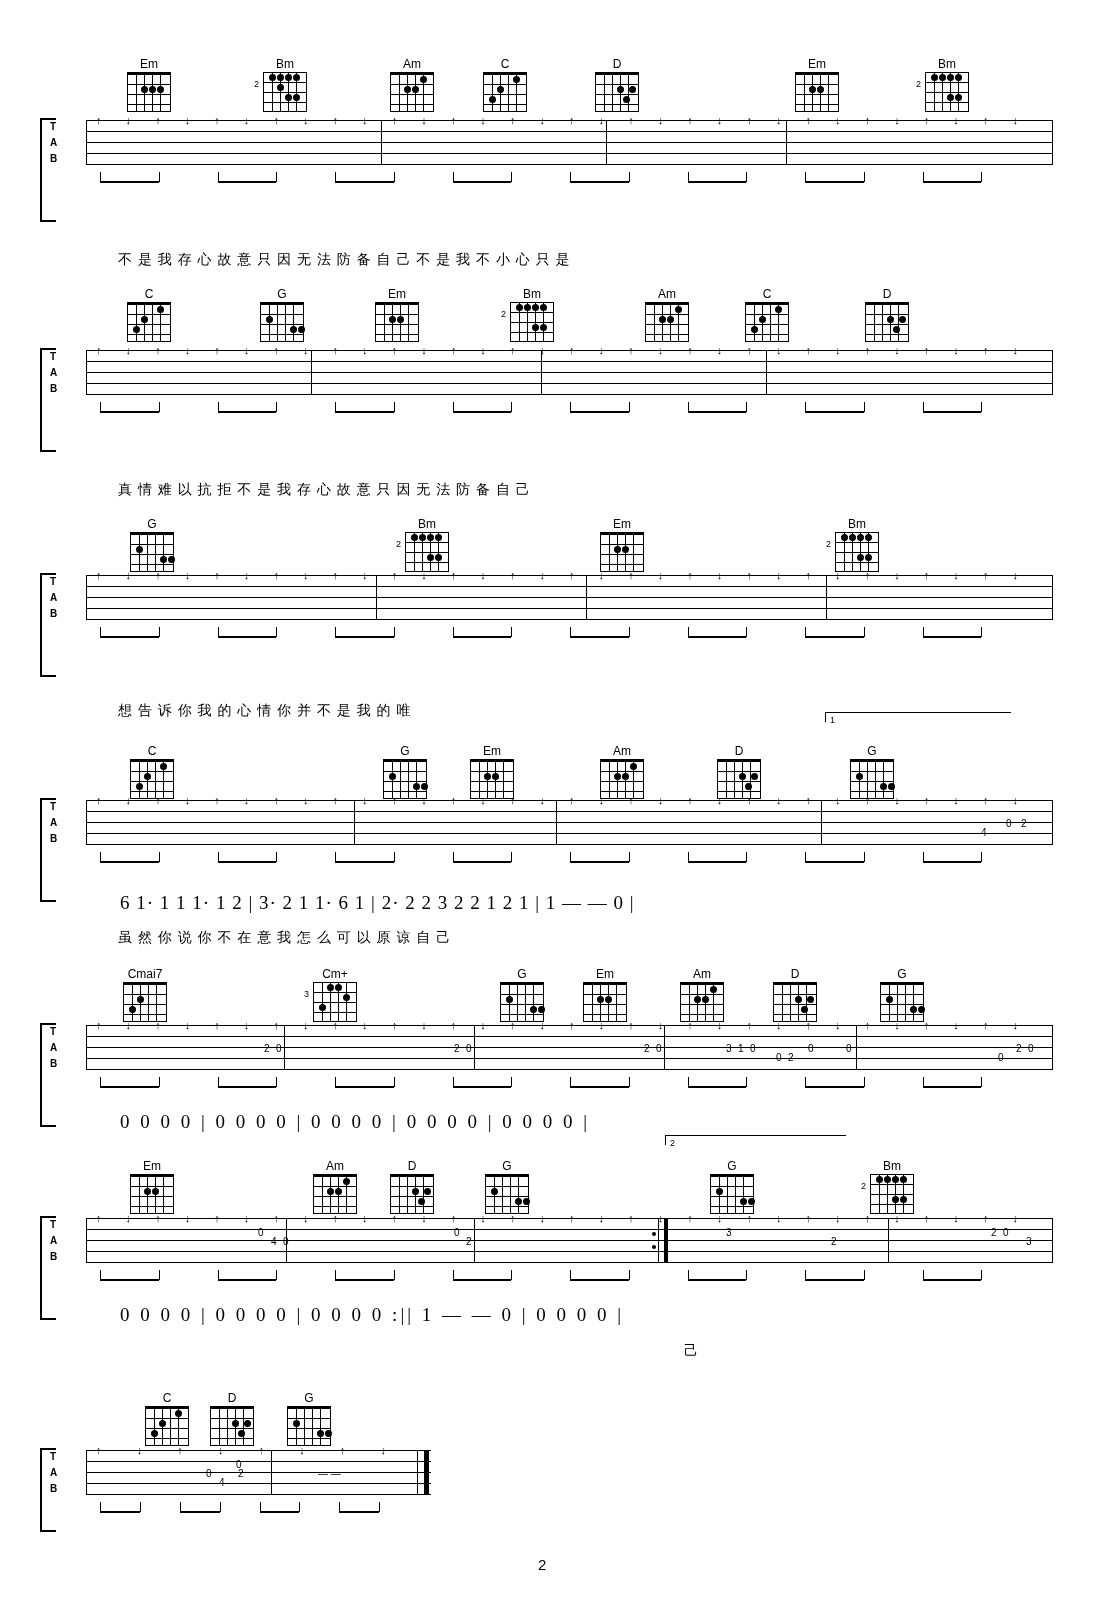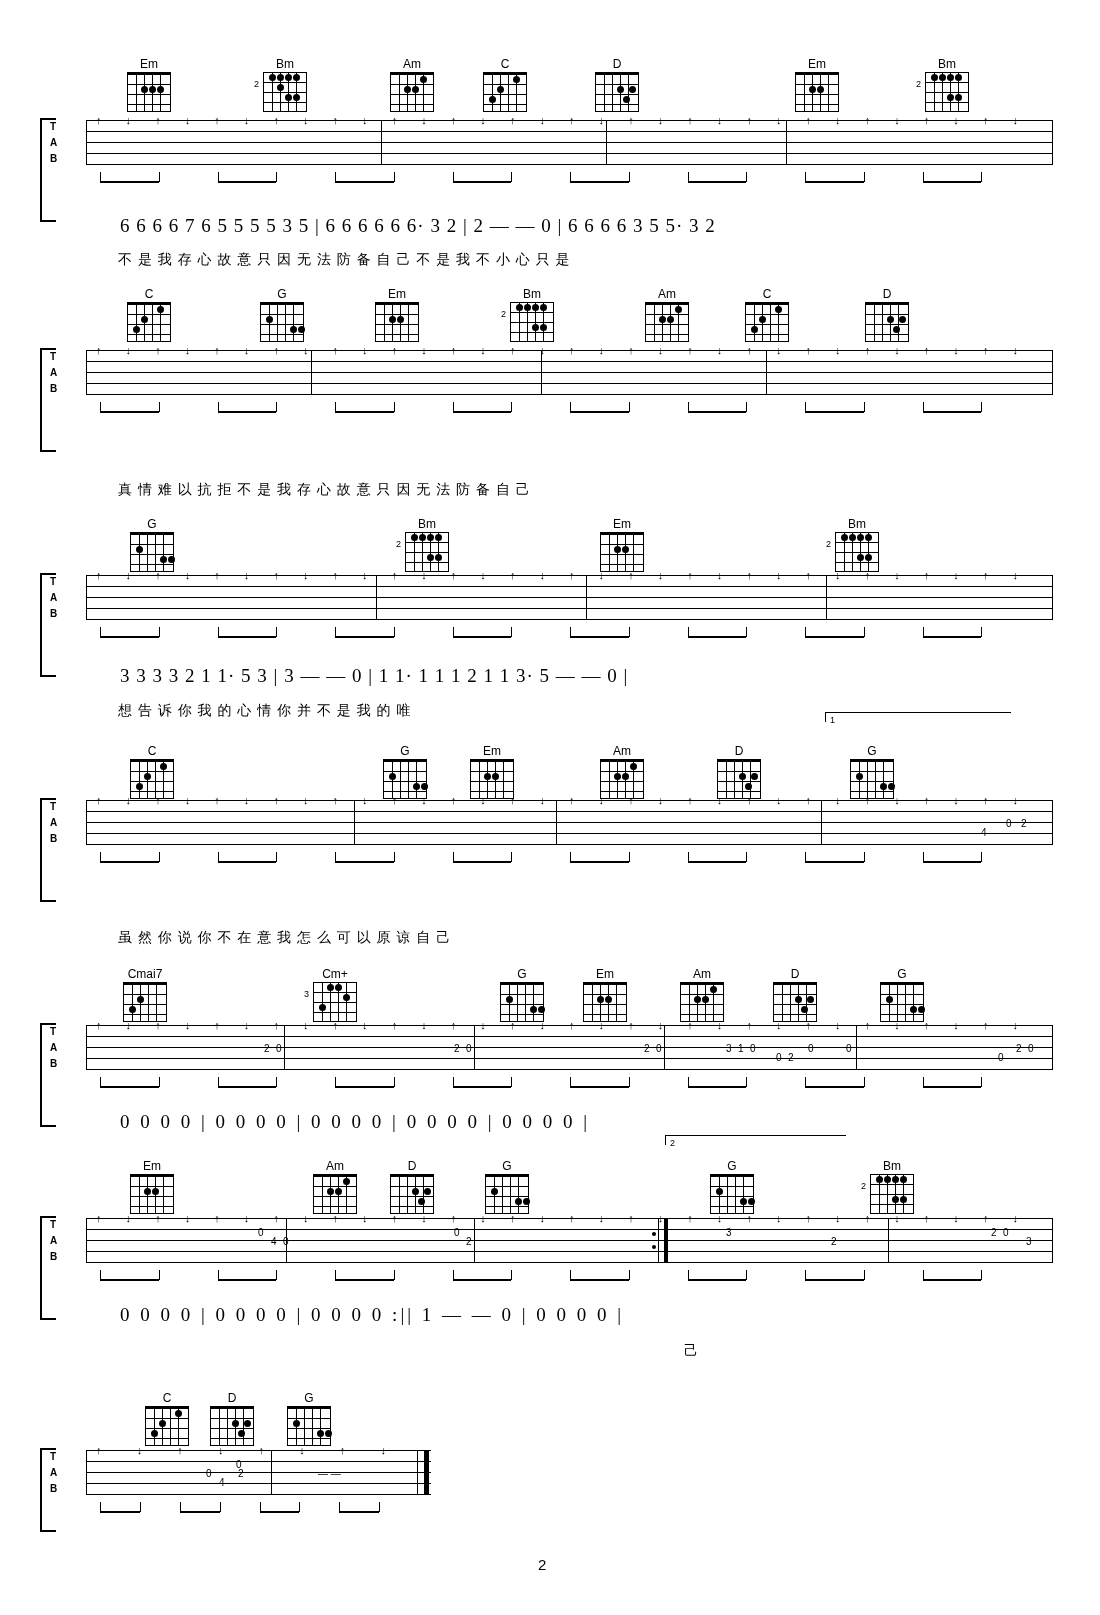--- a/index.html
+++ b/index.html
@@ -171,21 +171,20 @@
         <div class="h" style="top:29px"></div>
       <div class="dot" style="left:5px;top:1px"></div>
         <div class="dot" style="left:13px;top:1px"></div>
         <div class="dot" style="left:21px;top:1px"></div>
         <div class="dot" style="left:29px;top:1px"></div>
       <div class="dot" style="left:21px;top:21px"></div>
         <div class="dot" style="left:29px;top:21px"></div>
       </div>
   </div>
 
-  <div class="jp" style="left:120px;top:216px;letter-spacing:1px;">6  6  6  6 7 6 5 5 5 5 3 5 | 6 6 6 6 6  6·      3 2 | 2  —  —  0  | 6 6 6 6 3 5 5·      3 2</div>
   <div class="lyr" style="left:118px;top:252px;letter-spacing:1px;">不 是 我 存 心 故 意  只 因  无 法  防 备  自  己            不 是 我 不 小 心      只 是</div>
 
   <div class="system" style="top:340px;height:110px;">
     <div class="brace" style="top:8px;height:100px;"></div>
     <div class="staff" style="top:10px;">
       <div class="line" style="top:0"></div>
         <div class="line" style="top:11px"></div>
       <div class="line" style="top:22px"></div>
         <div class="line" style="top:33px"></div>
       <div class="line" style="top:44px"></div>
@@ -391,21 +390,20 @@
         <div class="h" style="top:29px"></div>
       <div class="dot" style="left:5px;top:1px"></div>
         <div class="dot" style="left:13px;top:1px"></div>
         <div class="dot" style="left:21px;top:1px"></div>
         <div class="dot" style="left:29px;top:1px"></div>
       <div class="dot" style="left:21px;top:21px"></div>
         <div class="dot" style="left:29px;top:21px"></div>
       </div>
   </div>
 
-  <div class="jp" style="left:120px;top:666px;letter-spacing:1px;">3 3 3 3 2 1 1·      5 3 | 3  —  —  0  | 1 1· 1 1 1 2 1 1 3·  5  —  —  0 |</div>
   <div class="lyr" style="left:118px;top:703px;letter-spacing:1px;">想 告 诉 你 我 的     心  情           你 并 不 是 我 的  唯</div>
 
   <div class="volta" style="left:825px;top:712px;width:185px;"></div>
   <div class="voltalbl" style="left:830px;top:716px;">1</div>
 
   <div class="system" style="top:790px;height:110px;">
     <div class="brace" style="top:8px;height:100px;"></div>
     <div class="staff" style="top:10px;">
       <div class="line" style="top:0"></div>
         <div class="line" style="top:11px"></div>
@@ -509,20 +507,21 @@
         <div class="v" style="left:32px"></div>
       <div class="h" style="top:9px"></div>
         <div class="h" style="top:19px"></div>
         <div class="h" style="top:29px"></div>
       <div class="dot" style="left:5px;top:11px"></div>
         <div class="dot" style="left:29px;top:21px"></div>
         <div class="dot" style="left:37px;top:21px"></div>
       </div>
   </div>
 
+  <div class="jp" style="left:120px;top:893px;letter-spacing:1px;">6 1· 1 1 1· 1 2 | 3· 2 1 1·  6 1 | 2· 2 2 3 2 2 1 2 1 | 1  —  —  0 |</div>
   <div class="lyr" style="left:118px;top:930px;letter-spacing:1px;">虽 然 你 说 你    不  在   意  我 怎 么  可 以 原 谅 自   己</div>
 
   <div class="system" style="top:1015px;height:110px;">
     <div class="brace" style="top:8px;height:100px;"></div>
     <div class="staff" style="top:10px;">
       <div class="line" style="top:0"></div>
         <div class="line" style="top:11px"></div>
       <div class="line" style="top:22px"></div>
         <div class="line" style="top:33px"></div>
       <div class="line" style="top:44px"></div>

